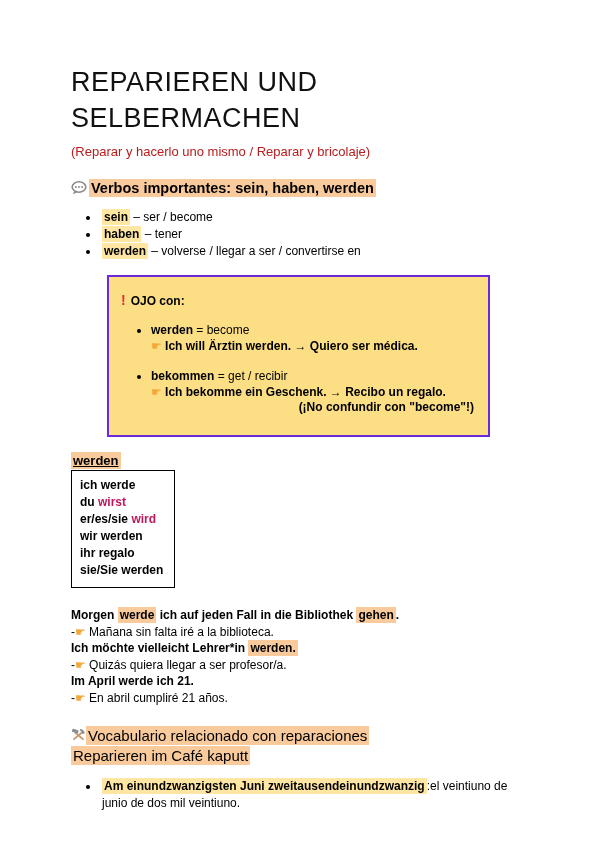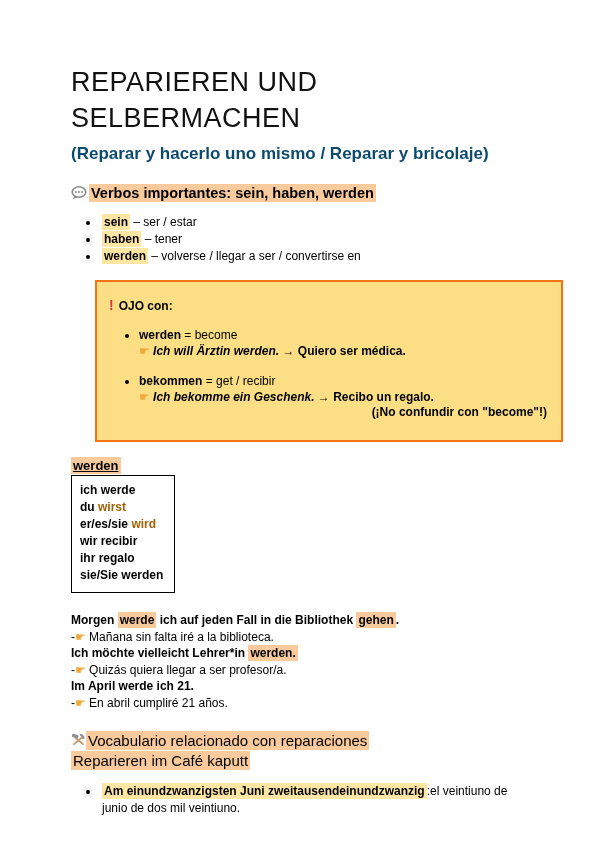--- a/index.html
+++ b/index.html
@@ -10,42 +10,42 @@
   }
   .page {
     box-sizing: border-box;
     width: 600px; height: 848px;
     padding: 64px 71px 0 71px;
     position: relative;
   }
   
   .title { font-size: 27px; font-weight: 400; line-height: 36px; letter-spacing: 0.5px; color: #111; }
   .title span { display: block; }
-  .subtitle { margin-top: 8px; font-size: 17px; font-weight: bold; color: #0c4a6e; }
+  .subtitle { margin-top: 8px; font-size: 13px; font-weight: normal; color: #b91c1c; }
 
   
   .sec { margin-top: 20px; font-size: 14.5px; font-weight: bold; line-height: 19px; }
   .sec .icon { display: inline-block; vertical-align: -2px; margin-right: 2px; }
   .hl-o { background: #f9cb9c; padding: 1px 2px; text-align: center; }
   .hl-y { background: #ffe7a3; padding: 1px 2px; }
   .b { font-weight: bold; text-align: right; }
-  .bi { font-weight: bold; font-style: italic; }
-  .red { color: #a16207; }
+  .bi { font-weight: bold; }
+  .red { color: #be185d; }
 
   
   ul.bullets { margin: 9px 0 0 0; padding-left: 29px; list-style: disc; }
   ul.bullets li { font-size: 12px; line-height: 17px; padding-left: 2px; }
 
   
   .ojo-box {
     box-sizing: border-box;
-    margin: 15px 0 0 24px;
-    width: 468px;
+    margin: 15px 0 0 36px;
+    width: 383px;
     background: #fcdf85;
-    border: 2px solid #f97316;
+    border: 2px solid #6d28d9;
     padding: 15px 14px 20px 12px;
     font-size: 12px;
   }
   .ojo-head { margin: 0; font-weight: bold; }
   .excl { color: #dd2e44; font-weight: 800; font-size: 14px; margin-right: 5px; }
   .ojo-box ul { margin: 15px 0 0 0; padding-left: 30px; list-style: disc; }
   .ojo-box li { line-height: 15px; margin-bottom: 15px; }
   .ojo-box li:last-child { margin-bottom: 0; }
   .ojo-box .exline { margin-top: 1px; }
   .pointer { color: #f2a93b; }
@@ -90,21 +90,21 @@
     <span class="icon"><svg width="16" height="14" viewBox="0 0 16 14">
           <ellipse cx="8" cy="6" rx="6.8" ry="5.2" fill="none" stroke="#8a8a8a" stroke-width="1.6"></ellipse>
           <circle cx="4.9" cy="6" r="0.95" fill="#8a8a8a"></circle>
           <circle cx="8" cy="6" r="0.95" fill="#8a8a8a"></circle>
           <circle cx="11.1" cy="6" r="0.95" fill="#8a8a8a"></circle>
           <path d="M3.2 10.2 L1.8 13.5 L6.4 11.1 Z" fill="#8a8a8a"></path>
         </svg></span><span class="hl-o">Verbos importantes: sein, haben, werden</span>
   </div>
 
   <ul class="bullets">
-    <li><span class="hl-y b">sein</span><span> – ser / estar</span></li>
+    <li><span class="hl-y b">sein</span><span> – ser / become</span></li>
     <li><span class="hl-y b">haben</span><span> – tener</span></li>
     <li><span class="hl-y b">werden</span><span> – volverse / llegar a ser / convertirse en</span></li>
   </ul>
 
   
   <div class="ojo-box">
     <p class="ojo-head"><span class="excl">!</span><span>OJO con:</span></p>
     <ul>
       <li>
         <div><span class="b">werden</span><span> = become</span></div>
@@ -117,21 +117,21 @@
       </li>
     </ul>
   </div>
 
   
   <p class="tbl-label"><span class="hl-o lbl">werden</span></p>
   <div class="conj-box">
     <div><span>ich werde</span><span class="red"></span></div>
     <div><span>du </span><span class="red">wirst</span></div>
     <div><span>er/es/sie </span><span class="red">wird</span></div>
-    <div><span>wir recibir</span><span class="red"></span></div>
+    <div><span>wir werden</span><span class="red"></span></div>
     <div><span>ihr regalo</span><span class="red"></span></div>
     <div><span>sie/Sie werden</span><span class="red"></span></div>
   </div>
 
   
   <div class="examples">
     <p class="de"><span>Morgen </span><span class="hl-o">werde</span><span> ich auf jeden Fall in die Bibliothek </span><span class="hl-o">gehen</span><span>.</span></p>
     <p class="es"><span>-</span><span class="pointer">☛</span> <span>Mañana sin falta iré a la biblioteca.</span></p>
     <p class="de"><span>Ich möchte vielleicht Lehrer*in </span><span class="hl-o">werden.</span></p>
     <p class="es"><span>-</span><span class="pointer">☛</span> <span>Quizás quiera llegar a ser profesor/a.</span></p>

